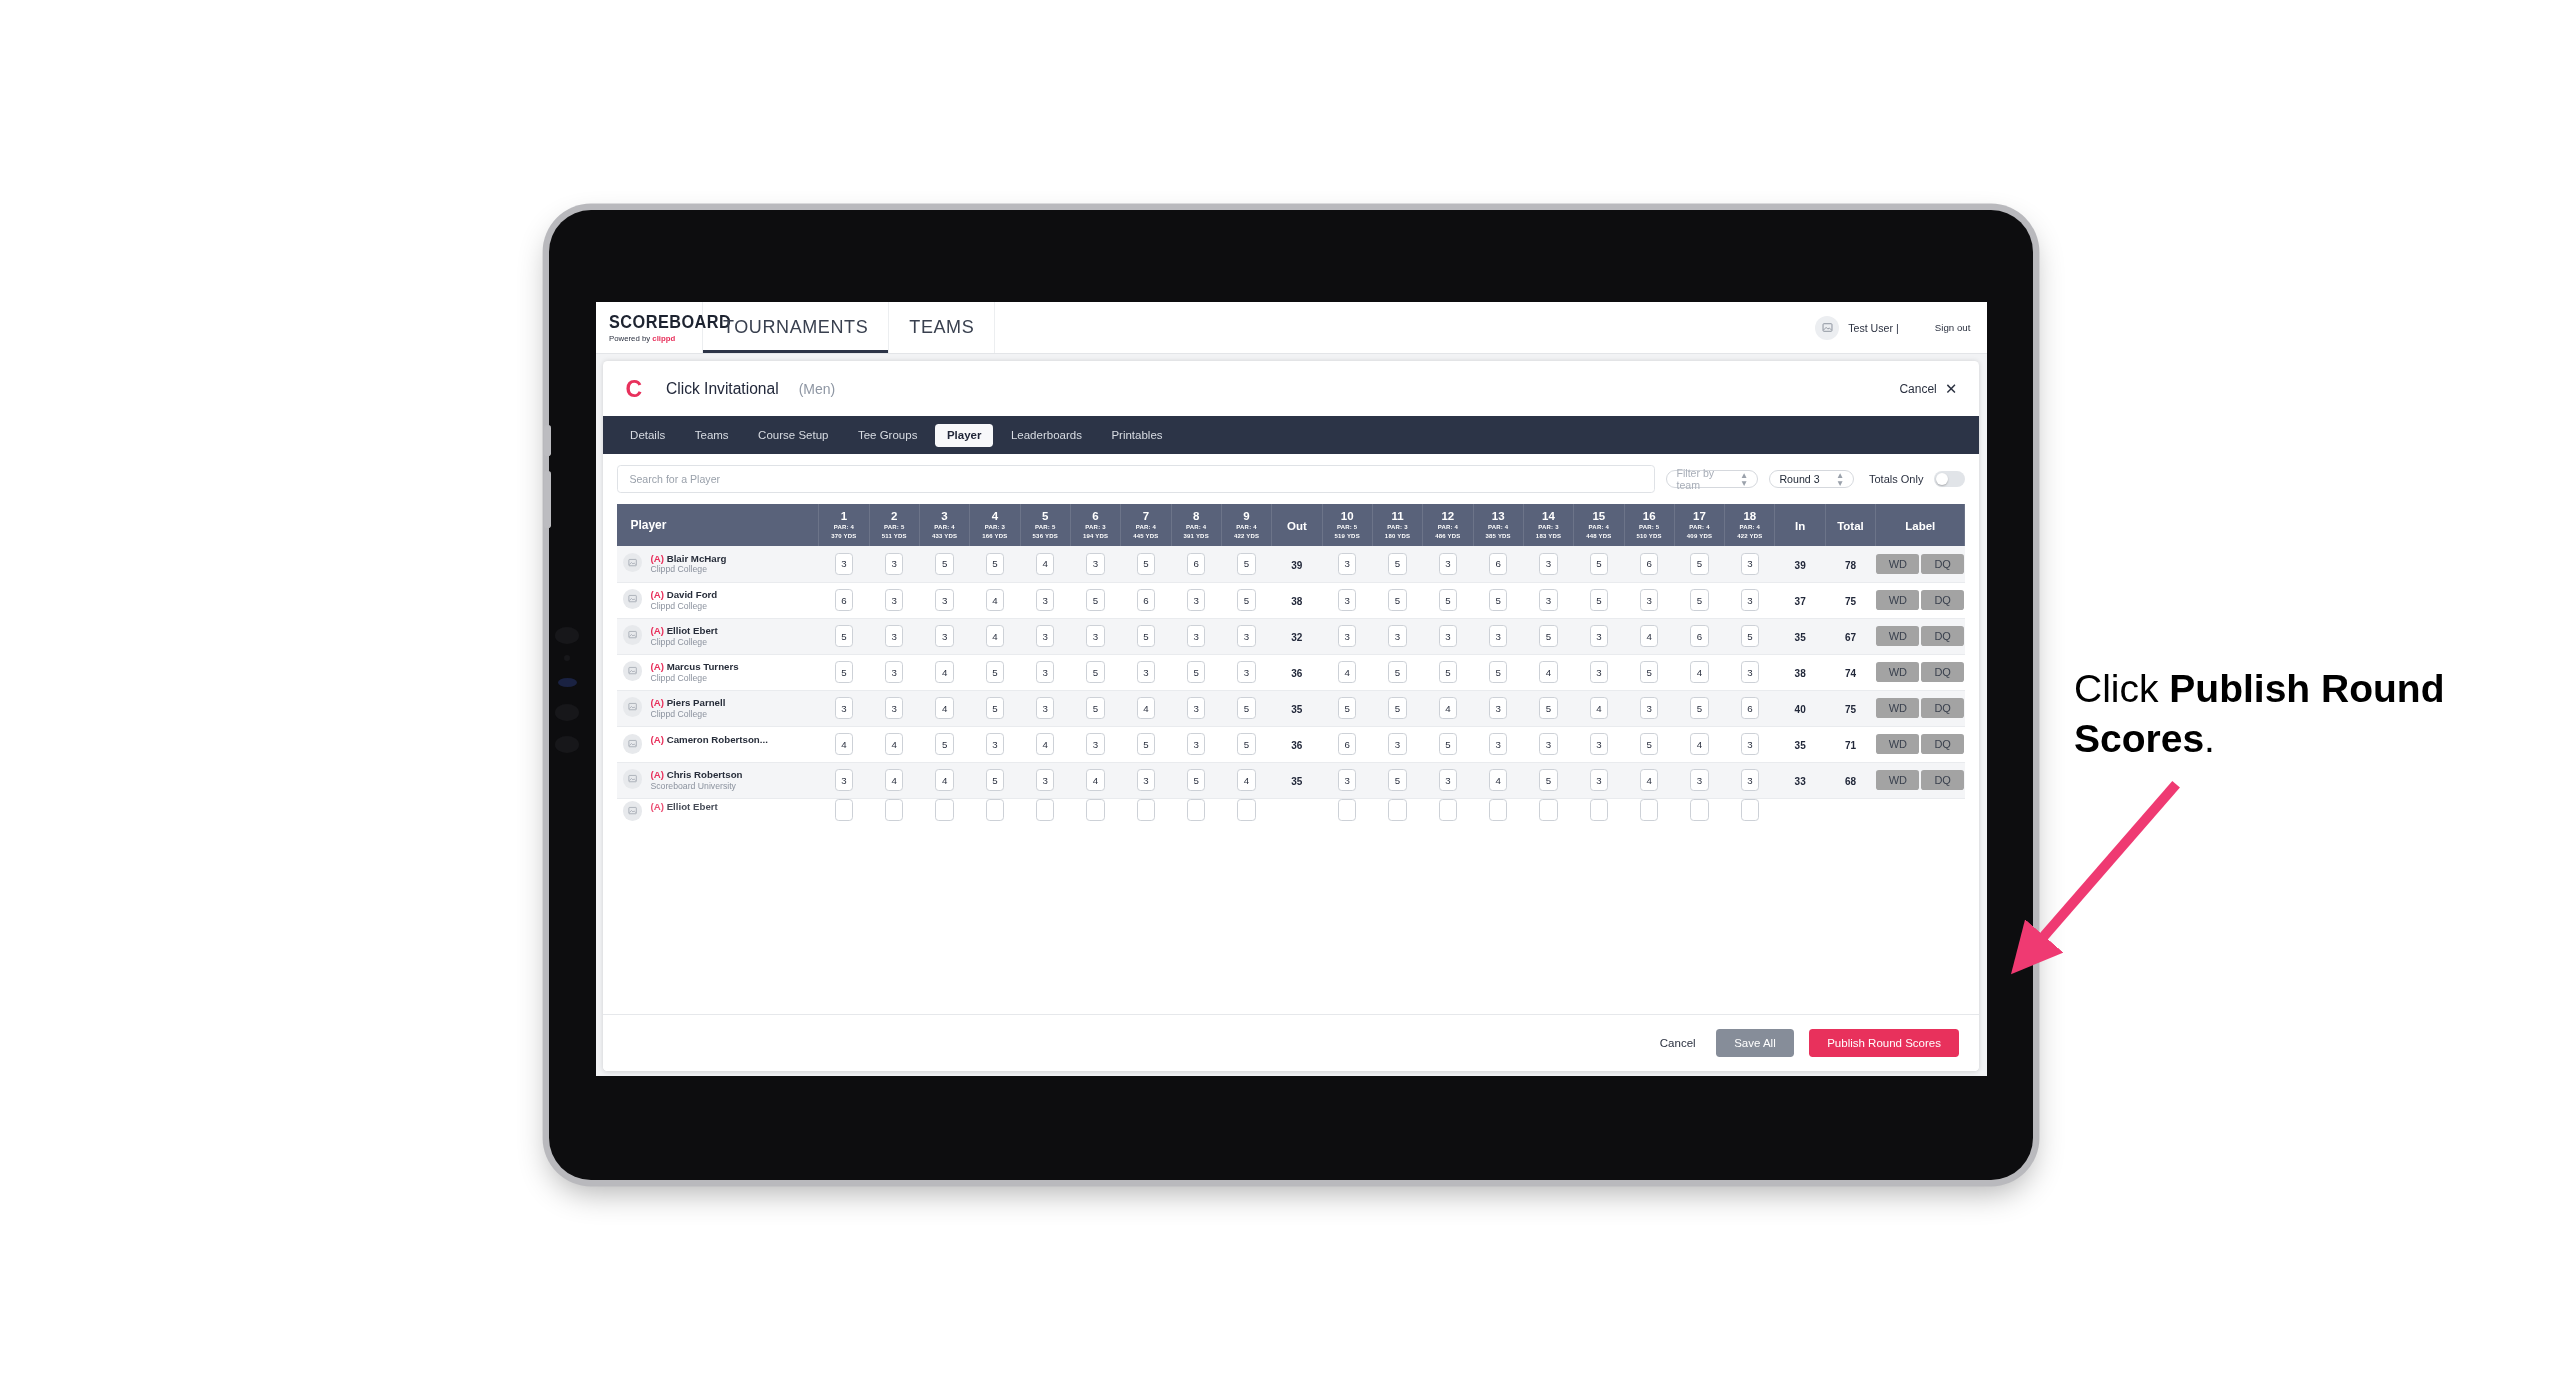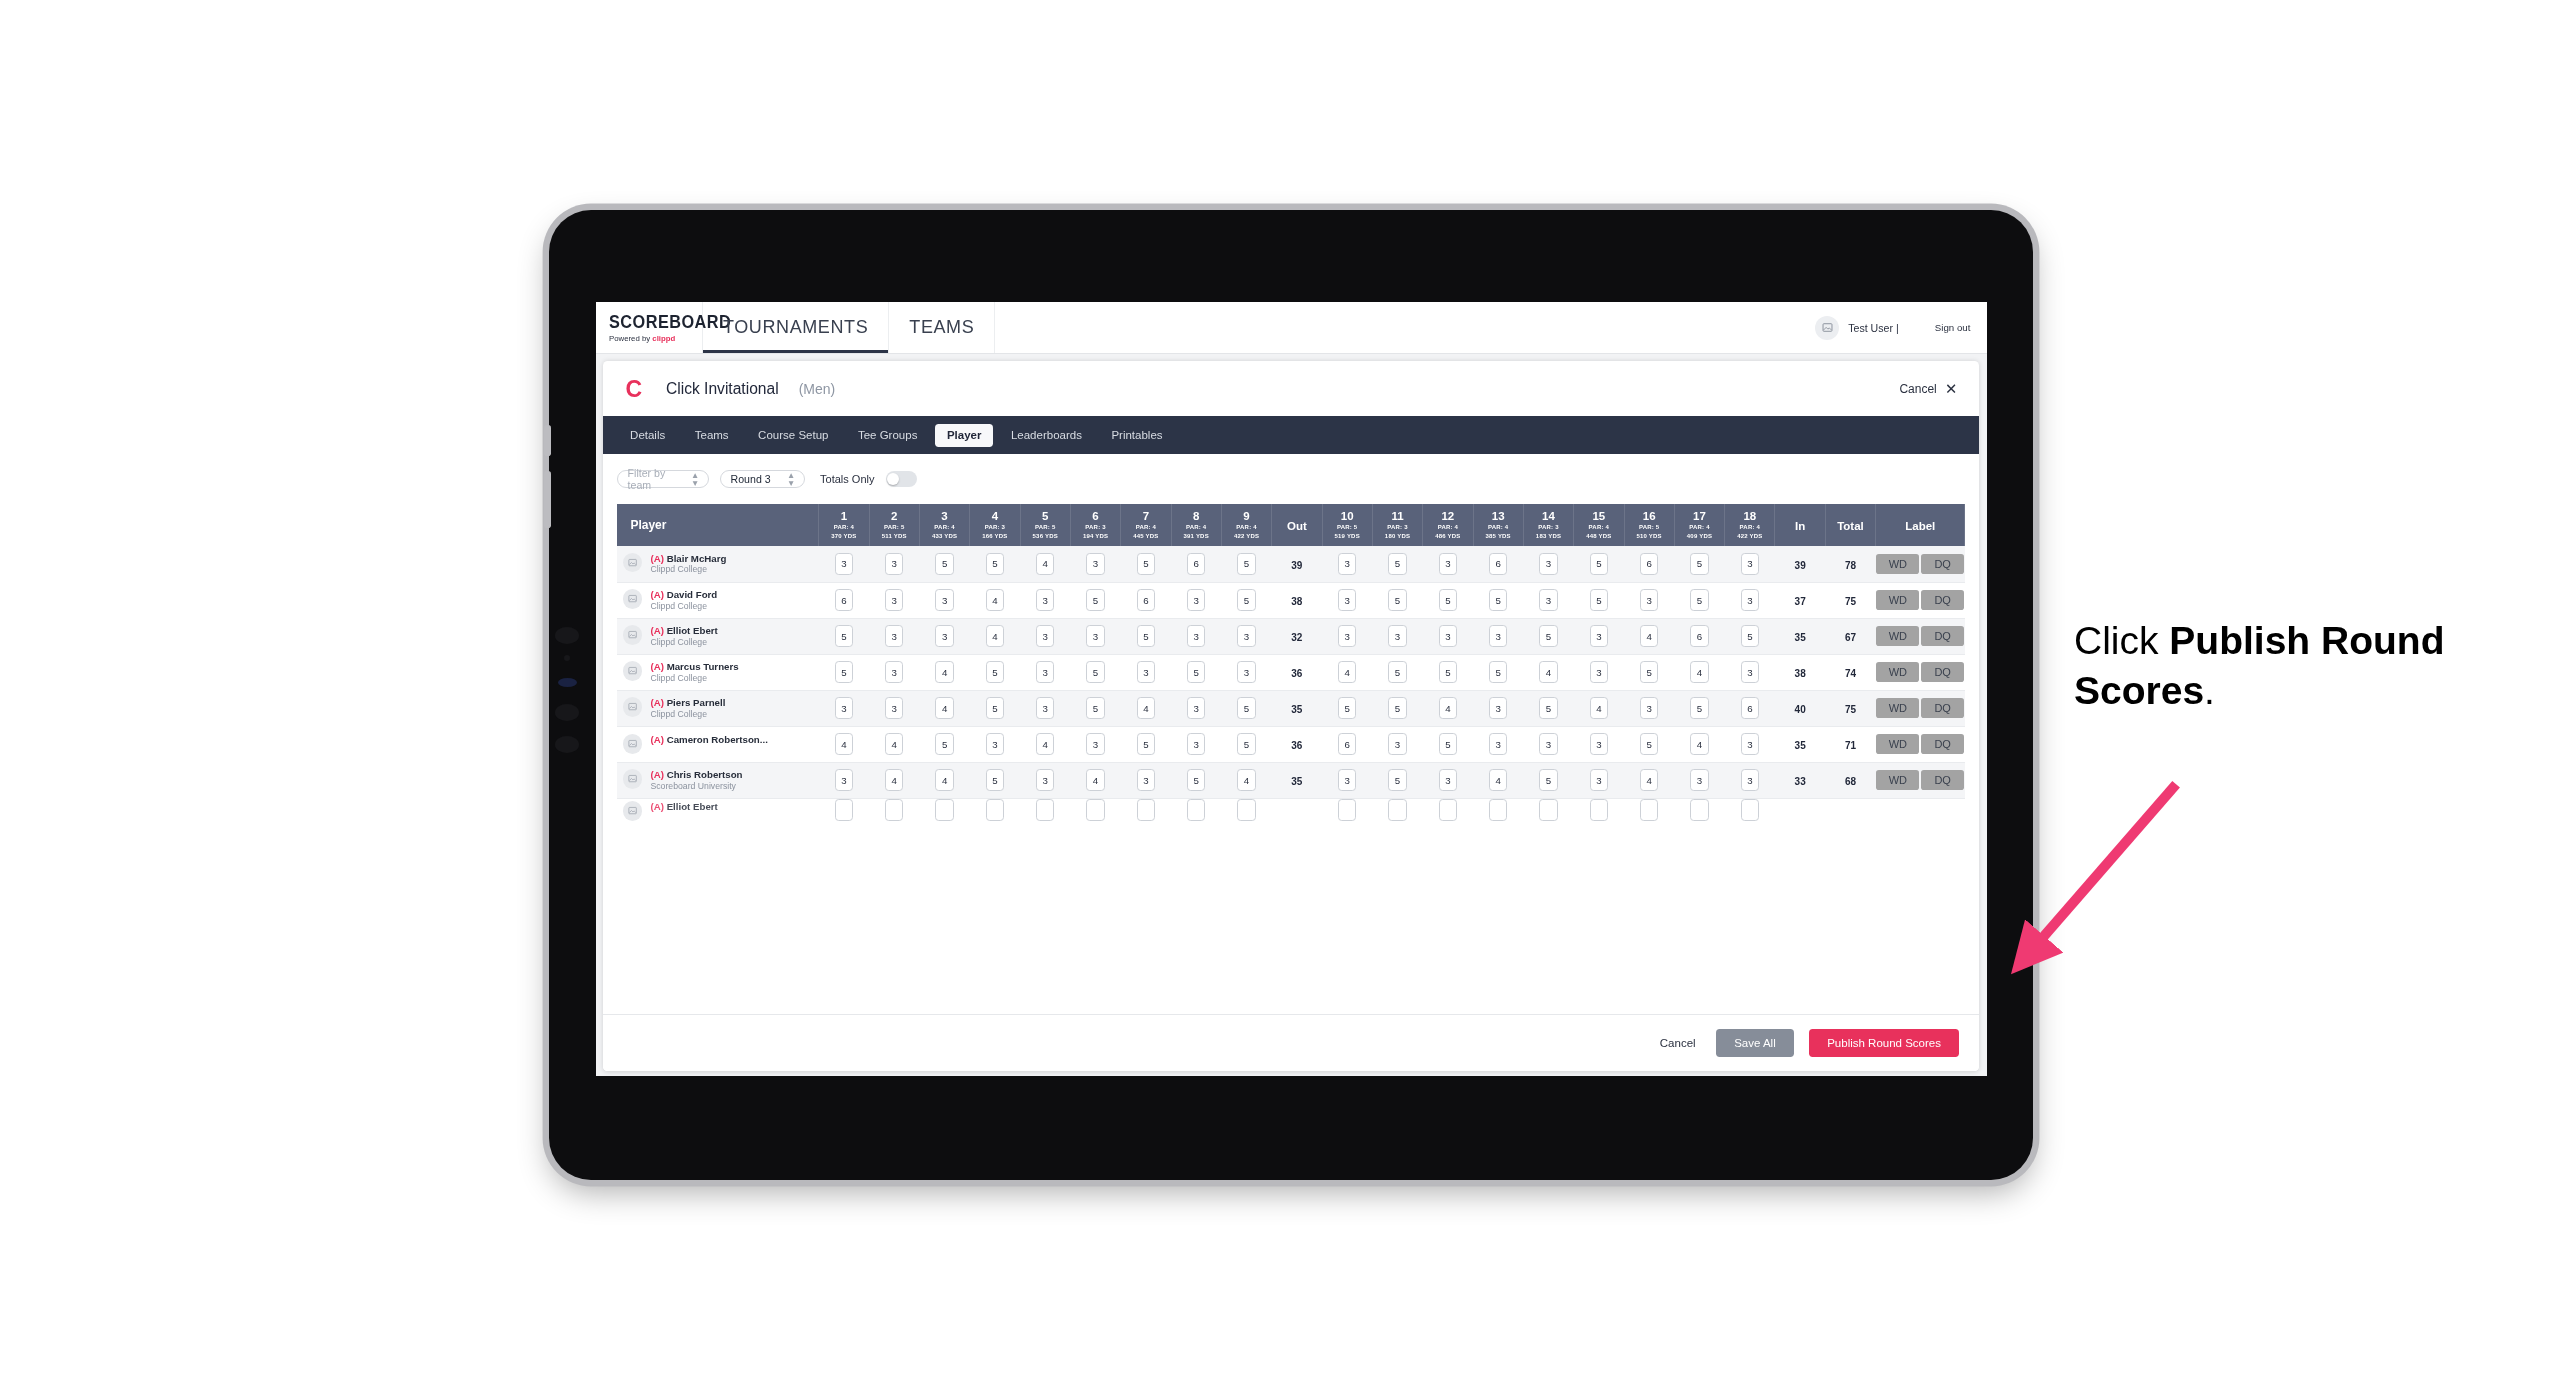--- a/index.html
+++ b/index.html
@@ -133,21 +133,21 @@
   
   #modal-footer { height: 57px; border-top: 0.9px solid #e6e8eb; display: flex; align-items: center;
     justify-content: flex-end; gap: 14.7px; padding-right: 20px; flex: none; background: #fff; }
   #btn-cancel { font-size: 11.5px; color: #2b3140; cursor: pointer; padding: 0 5.5px; }
   #btn-save { background: #868d99; color: #fff; font-size: 11.5px; border: none; border-radius: 3.7px;
     padding: 8.3px 18.4px; cursor: pointer; font-family: "Liberation Sans", sans-serif; }
   #btn-publish { background: #e8315c; color: #fff; font-size: 11.5px; border: none; border-radius: 3.7px;
     padding: 8.3px 18.4px; cursor: pointer; font-family: "Liberation Sans", sans-serif; font-weight: 500; }
 
   
-  #annotation { position: absolute; left: 2074px; top: 616px; width: 432px;
+  #annotation { position: absolute; left: 2074px; top: 664px; width: 432px;
     font-size: 39px; line-height: 1.28; color: #000; }
   #annotation b { font-weight: 700; }
   #arrow-svg { position: absolute; left: 2005px; top: 773px; width: 184px; height: 212px; }
 </style>
 </head>
 <body>
 
 <div id="tablet-frame"></div>
 <div class="side-btn" id="btn-a"></div>
 <div class="side-btn" id="btn-b"></div>
@@ -198,20 +198,23 @@
       <div class="nav-item"><span>Details</span></div>
       <div class="nav-item"><span>Teams</span></div>
       <div class="nav-item"><span>Course Setup</span></div>
       <div class="nav-item"><span>Tee Groups</span></div>
       <div class="nav-item active"><span>Player</span></div>
       <div class="nav-item"><span>Leaderboards</span></div>
       <div class="nav-item"><span>Printables</span></div>
     </div>
 
     <div id="filters">
+      <div id="player-search">
+        <span>Search for a Player</span>
+      </div>
       <div class="select-box" id="team-filter">
         <span>Filter by team</span>
         <span class="caret">▲<br>▼</span>
       </div>
       <div class="select-box" id="round-filter">
         <span>Round 3</span>
         <span class="caret">▲<br>▼</span>
       </div>
       <div id="totals-label">Totals Only</div>
       <div id="totals-toggle"></div>

